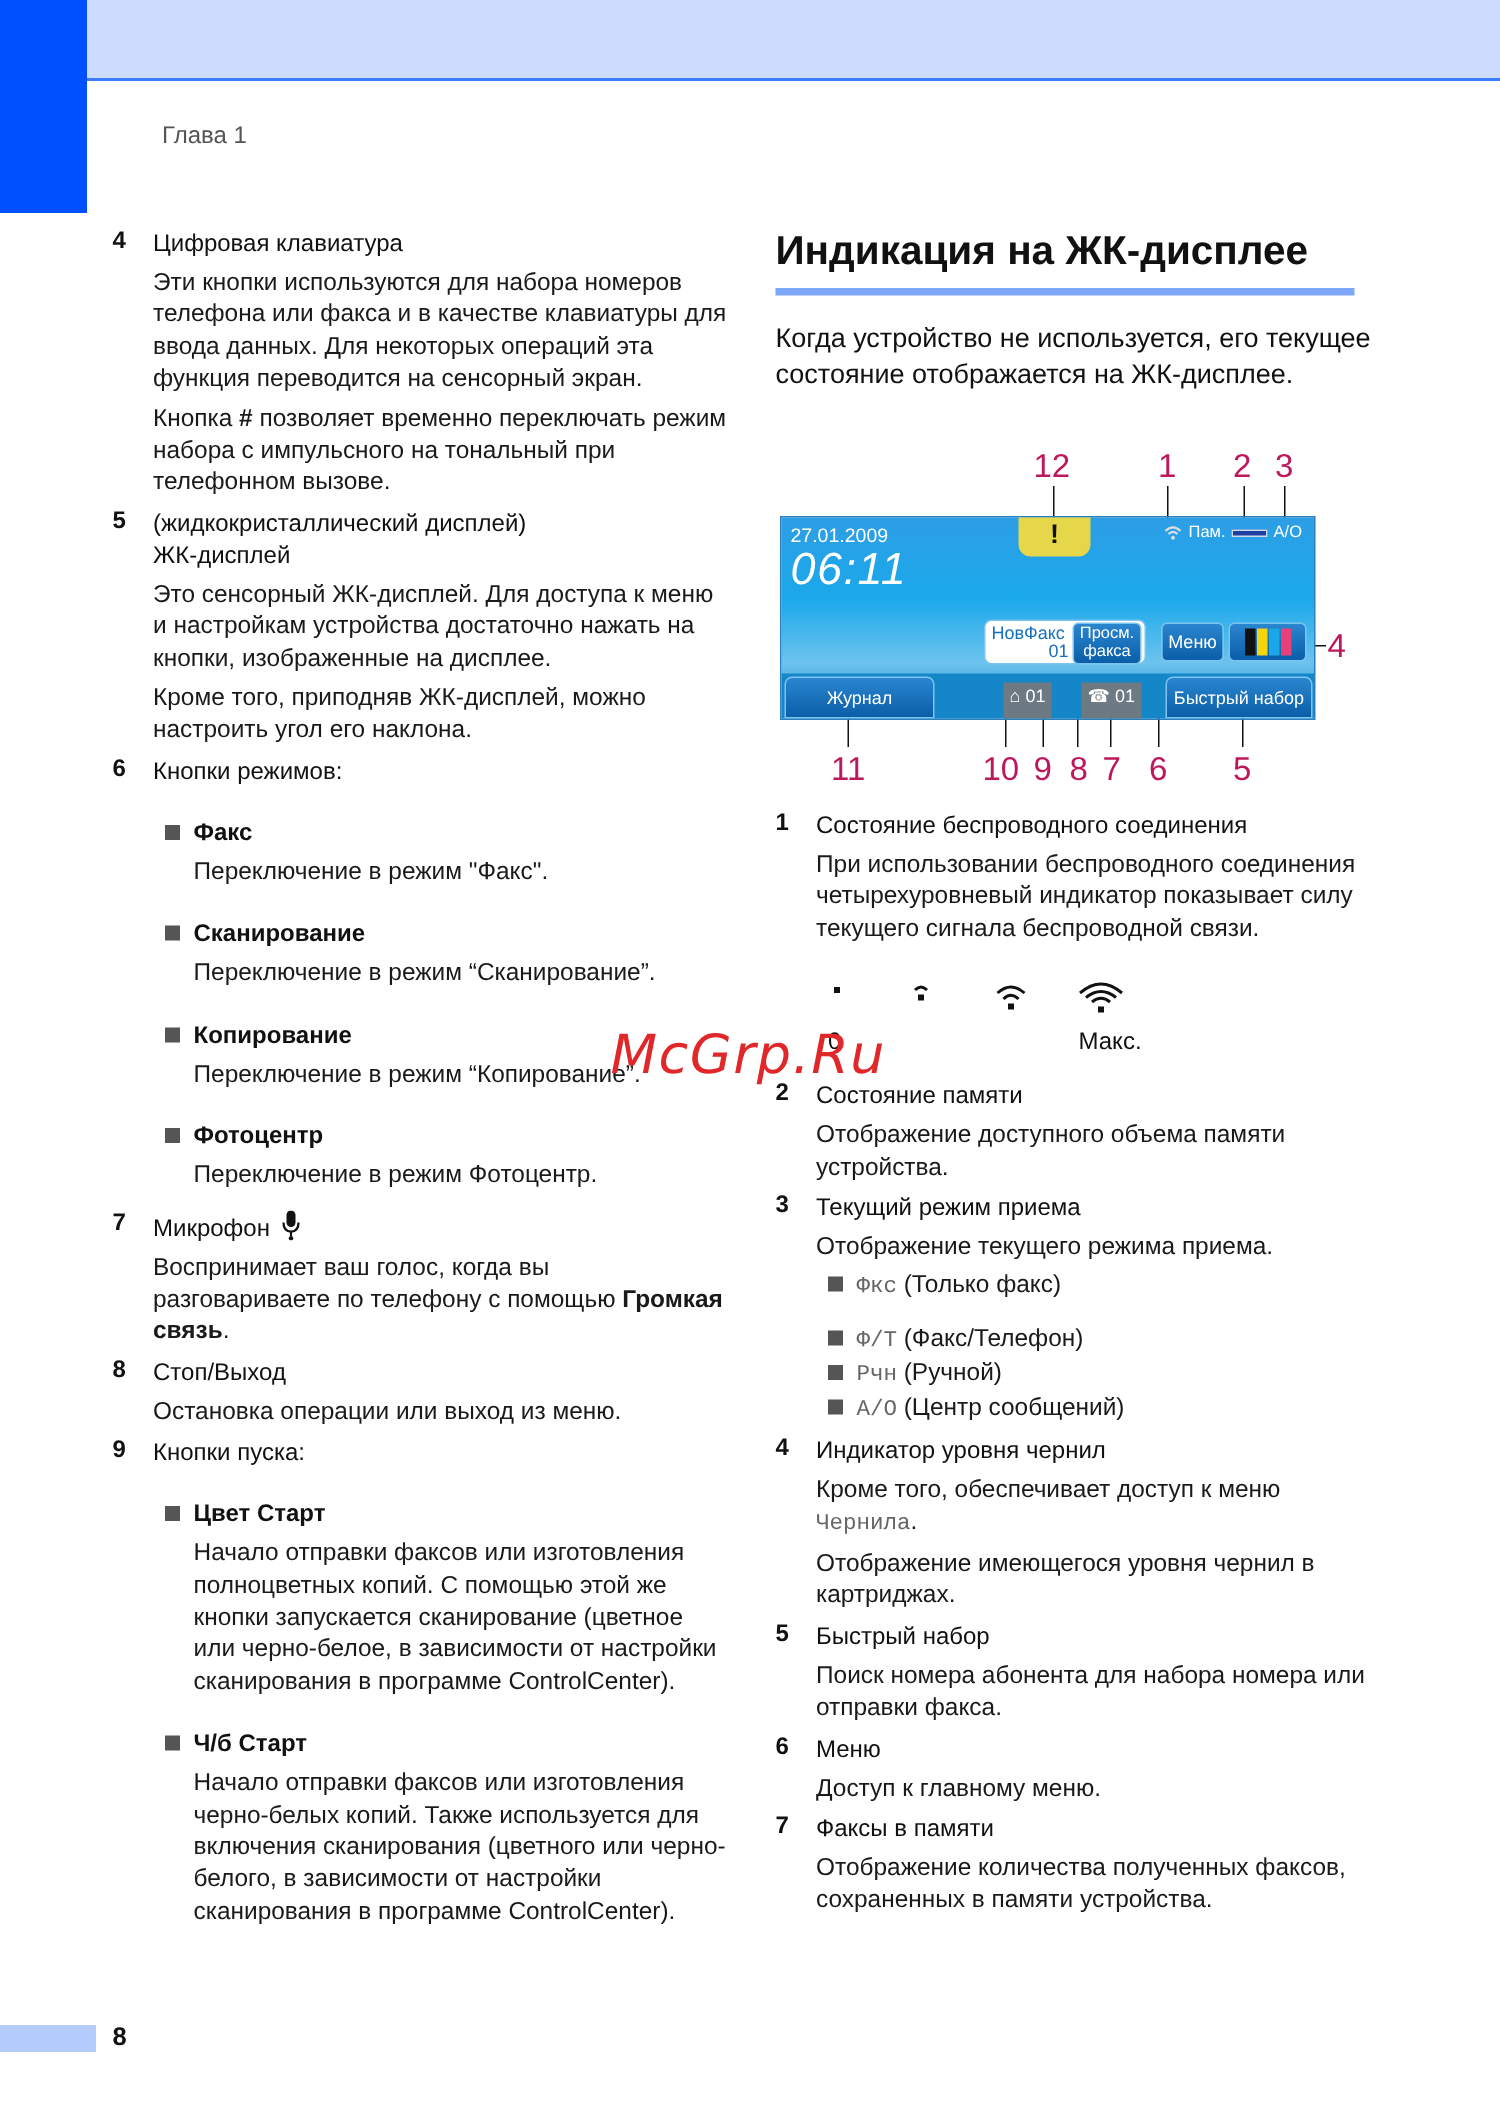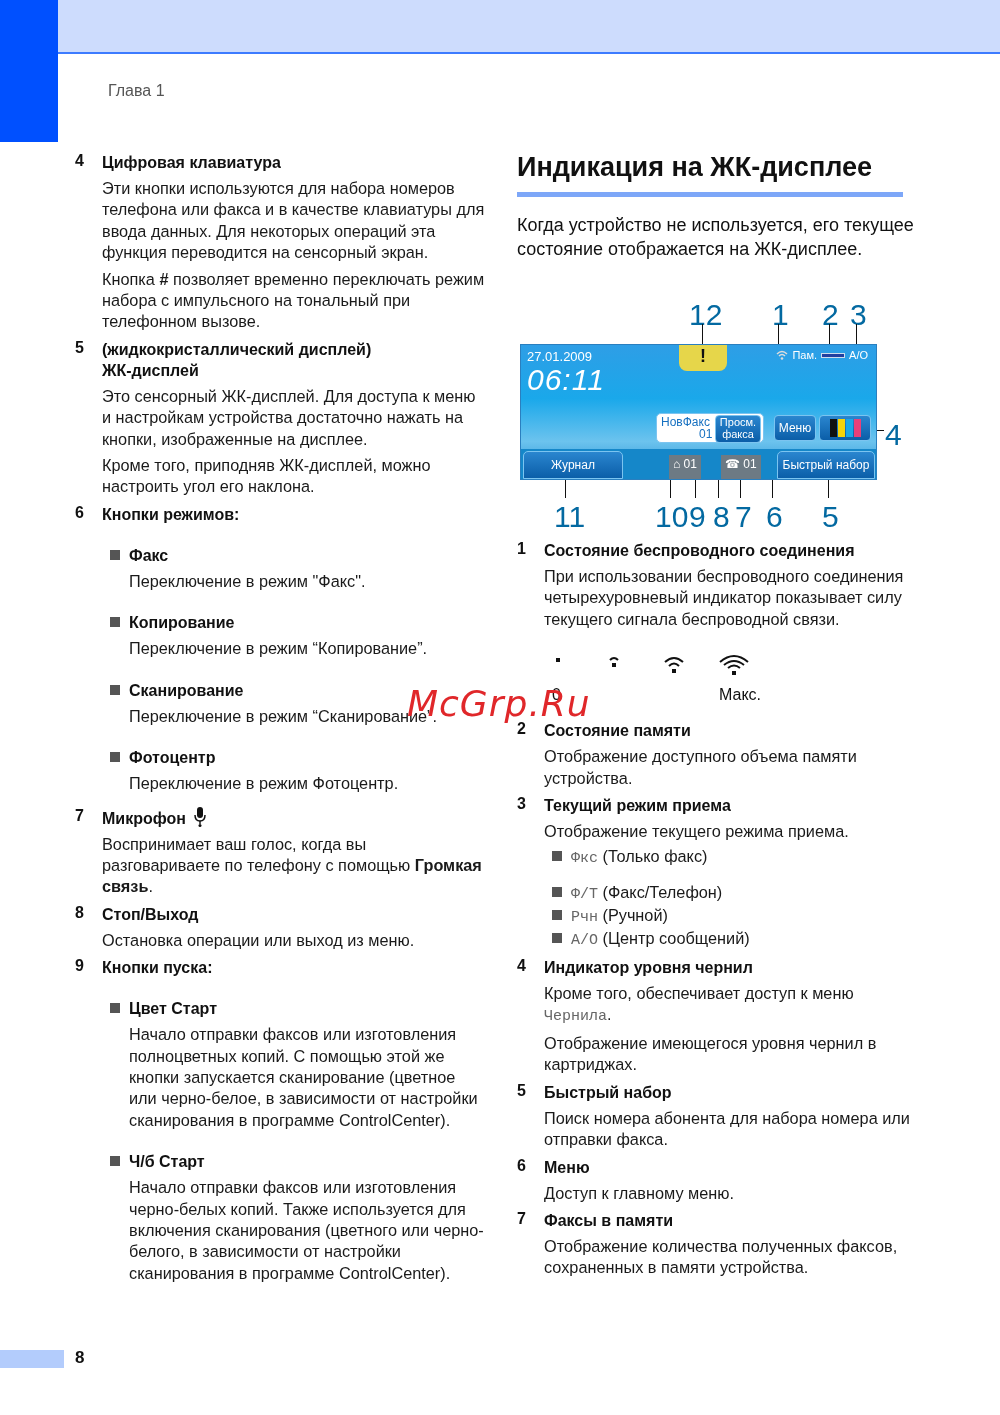--- a/index.html
+++ b/index.html
@@ -4,37 +4,37 @@
 <style>
   html, body { margin:0; padding:0; }
   body { width:1000px; height:1415px; position:relative; background:#fff; font-family:"Liberation Sans", sans-serif; color:#111; overflow:hidden; }
   .hdr-band { position:absolute; left:0; top:0; width:1000px; height:52px; background:#cddcfd; border-bottom:2px solid #3d7bff; }
   .hdr-tab { position:absolute; left:0; top:0; width:58px; height:142px; background:#0050ff; }
   .chapter { position:absolute; left:108px; top:82px; font-size:16px; color:#555; }
   .col-left { position:absolute; left:75px; top:152px; width:410px; }
   .col-right { position:absolute; left:517px; top:150px; width:400px; }
   .item { position:relative; padding-left:27px; margin-bottom:6px; }
   .item .num { position:absolute; left:0; top:0; font-weight:bold; font-size:16px; }
-  .item .title { font-weight:bold; font-size:16px; line-height:21px; }
+  .item .title { font-weight:normal; font-size:16px; line-height:21px; }
   .p { font-size:16.3px; line-height:21.4px; margin:5px 0 4px 0; color:#1a1a1a; }
   .sub { position:relative; padding-left:27px; margin-top:20px; }
   .sub .bullet { position:absolute; left:8px; top:5px; width:10px; height:10px; background:#555; }
   .sub .stitle { font-weight:bold; font-size:16px; line-height:21px; }
   .mono { font-family:"Liberation Mono", monospace; color:#666; font-size:15px; }
   .section-title { font-size:27px; font-weight:bold; margin:0; line-height:34px; }
   .section-rule { height:5px; background:#7da7f8; margin-top:8px; width:386px; }
   .intro { font-size:18px; line-height:24px; margin-top:16px; }
   .mic { display:inline-block; vertical-align:-3px; margin-left:4px; }
   .footer-bar { position:absolute; left:0; top:1350px; width:64px; height:18px; background:#b3ccfc; }
   .page-num { position:absolute; left:75px; top:1348px; font-weight:bold; font-size:17px; }
   .watermark { position:absolute; left:407px; top:683px; font-size:36px; font-style:italic; color:#e0272a; letter-spacing:1px; font-family:"DejaVu Sans", sans-serif; }
 
   
   .fig { position:absolute; left:517px; top:298px; width:400px; height:230px; }
-  .callout { position:absolute; font-size:30px; color:#0369a1;text-align:right; }
+  .callout { position:absolute; font-size:22px; color:#be185d;text-align:right; }
   .lcd { position:absolute; left:3px; top:46px; width:355px; height:134px; background:linear-gradient(180deg,#2e9ee6 0%, #1aa8ea 40%, #6cc3ee 72%, #1f8bcf 100%); border:1px solid #2a7fbf; overflow:hidden; }
   .lcd .date { position:absolute; left:6px; top:4px; color:#fff; font-size:13px; }
   .lcd .time { position:absolute; left:6px; top:18px; color:#fff; font-size:30px; letter-spacing:1px;font-style:italic; }
   .lcd .warn { position:absolute; left:158px; top:-4px; width:48px; height:30px; background:#e6d64a; border-radius:0 0 8px 8px; text-align:center; font-weight:bold; font-size:18px; line-height:30px; }
   .lcd .status { position:absolute; right:8px; top:4px; color:#fff; font-size:11px; display:flex; align-items:center; gap:4px; }
   .lcd .membar { display:inline-block; width:22px; height:3px; background:#2040a0; border:1px solid #cde; }
   .lcd .btn { position:absolute; background:linear-gradient(#2a86cf,#0b5ea8); color:#fff; border:1px solid #7bc4f0; border-radius:4px; font-size:12px; text-align:center; }
   .lcd .newfax { position:absolute; left:135px; top:68px; width:106px; height:28px; background:#fff; border:1px solid #7bc4f0; border-radius:5px; color:#1670c0; font-size:12px; }
   .lcd .bottom-strip { position:absolute; left:0; top:104px; width:100%; height:30px; background:#1587c9; }
   .lcd .counter { position:absolute; background:#6d7a84; color:#fff; font-size:12px; height:36px; line-height:18px; padding:0 4px; }
@@ -71,27 +71,27 @@
   <div class="item">
     <span class="num">6</span>
     <div class="title">Кнопки режимов:</div>
     <div class="sub">
         <span class="bullet"></span>
         <div class="stitle">Факс</div>
         <div class="p">Переключение в режим "Факс".</div>
       </div>
     <div class="sub">
         <span class="bullet"></span>
+        <div class="stitle">Сканирование</div>
+        <div class="p">Переключение в режим “Сканирование”.</div>
+      </div>
+    <div class="sub">
+        <span class="bullet"></span>
         <div class="stitle">Копирование</div>
         <div class="p">Переключение в режим “Копирование”.</div>
-      </div>
-    <div class="sub">
-        <span class="bullet"></span>
-        <div class="stitle">Сканирование</div>
-        <div class="p">Переключение в режим “Сканирование”.</div>
       </div>
     <div class="sub">
         <span class="bullet"></span>
         <div class="stitle">Фотоцентр</div>
         <div class="p">Переключение в режим Фотоцентр.</div>
       </div>
   </div>
 
   <div class="item" style="margin-top:12px">
     <span class="num">7</span>

